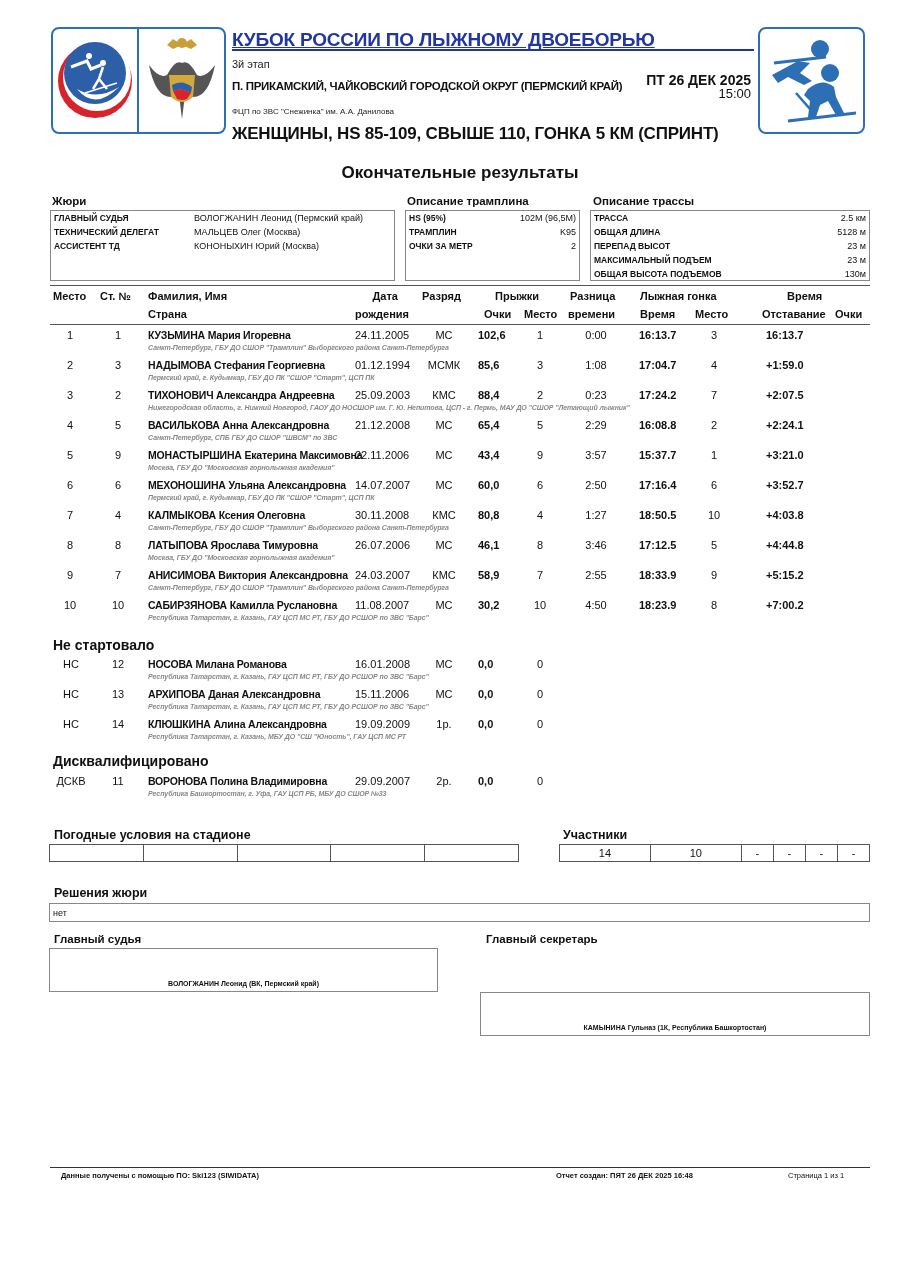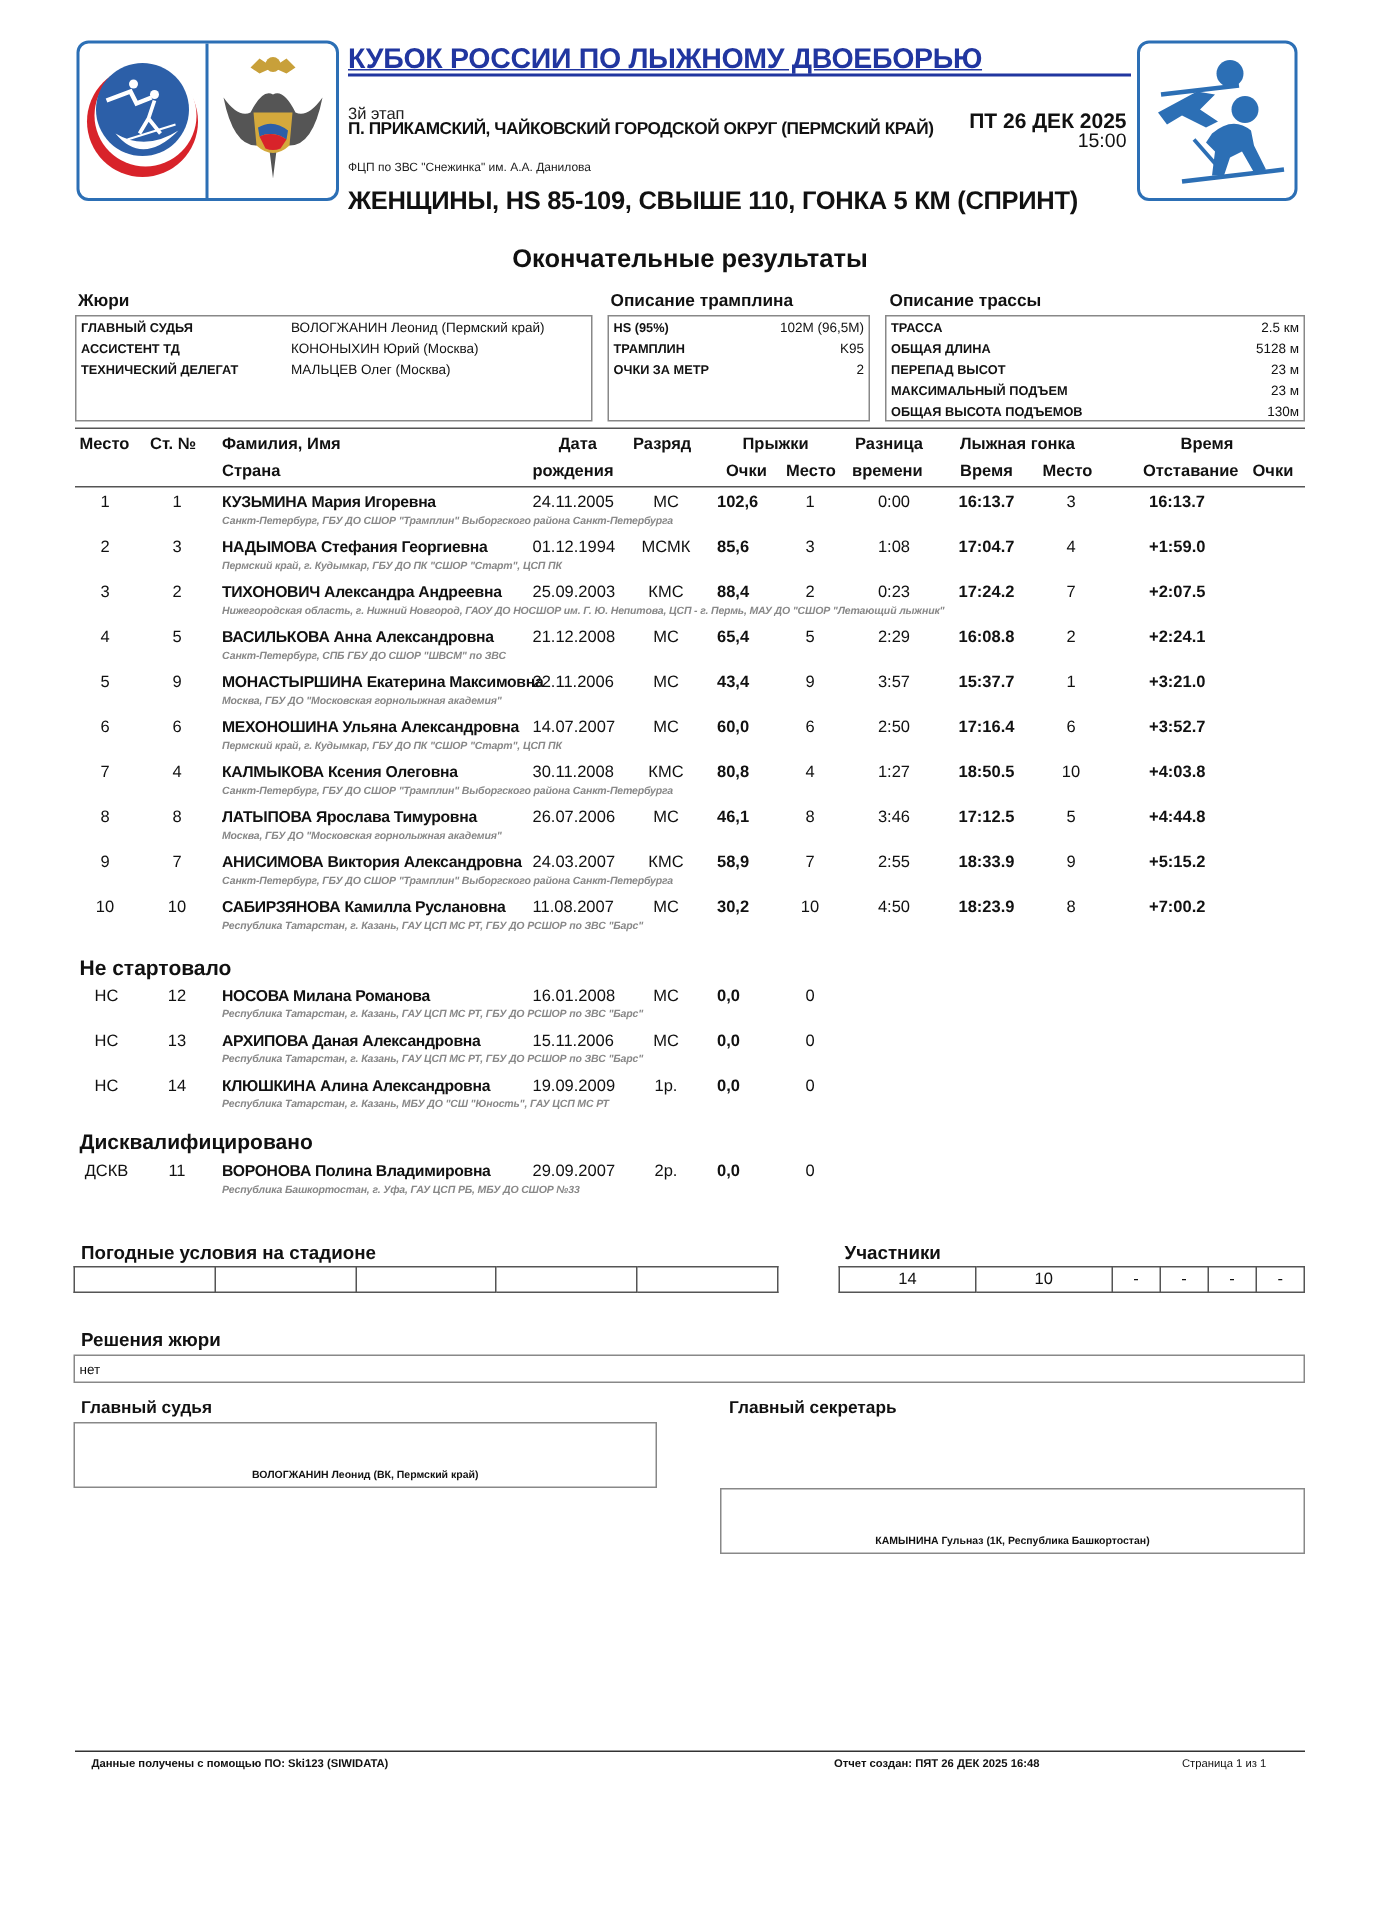--- a/index.html
+++ b/index.html
@@ -8,21 +8,21 @@
 
   .abs { position: absolute; }
 
   
   .logo-box { left: 51px; top: 27px; width: 175px; height: 107px; border: 2px solid #2c6fb5; border-radius: 8px; }
   .logo-divider { position: absolute; left: 84px; top: 0; width: 2px; height: 103px; background: #2c6fb5; }
   .logo-right { right: 55px; top: 27px; width: 107px; height: 107px; border: 2px solid #2c6fb5; border-radius: 8px; }
 
   .title-main { left: 232px; top: 29px; font-size: 19px; font-weight: bold; color: #2136a0; text-decoration: underline; letter-spacing: -0.2px; }
   .title-rule { left: 232px; top: 49px; width: 522px; height: 2px; background: #2136a0; }
-  .stage { left: 232px; top: 70px; font-size: 11px; color: #222; }
+  .stage { left: 232px; top: 58px; font-size: 11px; color: #222; }
   .location { left: 232px; top: 80px; font-size: 11.5px; font-weight: bold; color: #111; letter-spacing: -0.3px; }
   .date-main { right: 169px; top: 72px; font-size: 14px; font-weight: bold; text-align: right; }
   .date-time { right: 169px; top: 86px; font-size: 13px; text-align: right; }
   .venue { left: 232px; top: 107px; font-size: 8px; color: #222; }
   .event-title { left: 232px; top: 124px; font-size: 17px; font-weight: bold; letter-spacing: -0.2px; }
 
   .results-title { left: 0; width: 920px; top: 163px; text-align: center; font-size: 17px; font-weight: bold; }
 
   
   .sec-label { font-size: 11.5px; font-weight: bold; }
@@ -107,26 +107,26 @@
 <div class="abs results-title">Окончательные результаты</div>
 
 <div class="abs sec-label" style="left:52px;top:195px">Жюри</div>
 <div class="abs info-box" style="left:50px;top:210px;width:345px;height:71px">
   <div id="jury-rows">
       <div class="info-row" style="position: relative;">
         <span class="k">ГЛАВНЫЙ СУДЬЯ</span>
         <span class="v" style="position:absolute;left:143px">ВОЛОГЖАНИН Леонид (Пермский край)</span>
       </div>
       <div class="info-row" style="position: relative;">
+        <span class="k">ТЕХНИЧЕСКИЙ ДЕЛЕГАТ</span>
+        <span class="v" style="position:absolute;left:143px">МАЛЬЦЕВ Олег (Москва)</span>
+      </div>
+      <div class="info-row" style="position: relative;">
         <span class="k">АССИСТЕНТ ТД</span>
         <span class="v" style="position:absolute;left:143px">КОНОНЫХИН Юрий (Москва)</span>
-      </div>
-      <div class="info-row" style="position: relative;">
-        <span class="k">ТЕХНИЧЕСКИЙ ДЕЛЕГАТ</span>
-        <span class="v" style="position:absolute;left:143px">МАЛЬЦЕВ Олег (Москва)</span>
       </div>
     </div>
 </div>
 
 <div class="abs sec-label" style="left:407px;top:195px">Описание трамплина</div>
 <div class="abs info-box" style="left:405px;top:210px;width:175px;height:71px">
   <div id="hill-rows">
       <div class="info-row">
         <span class="k">HS (95%)</span>
         <span class="v">102M (96,5M)</span>

